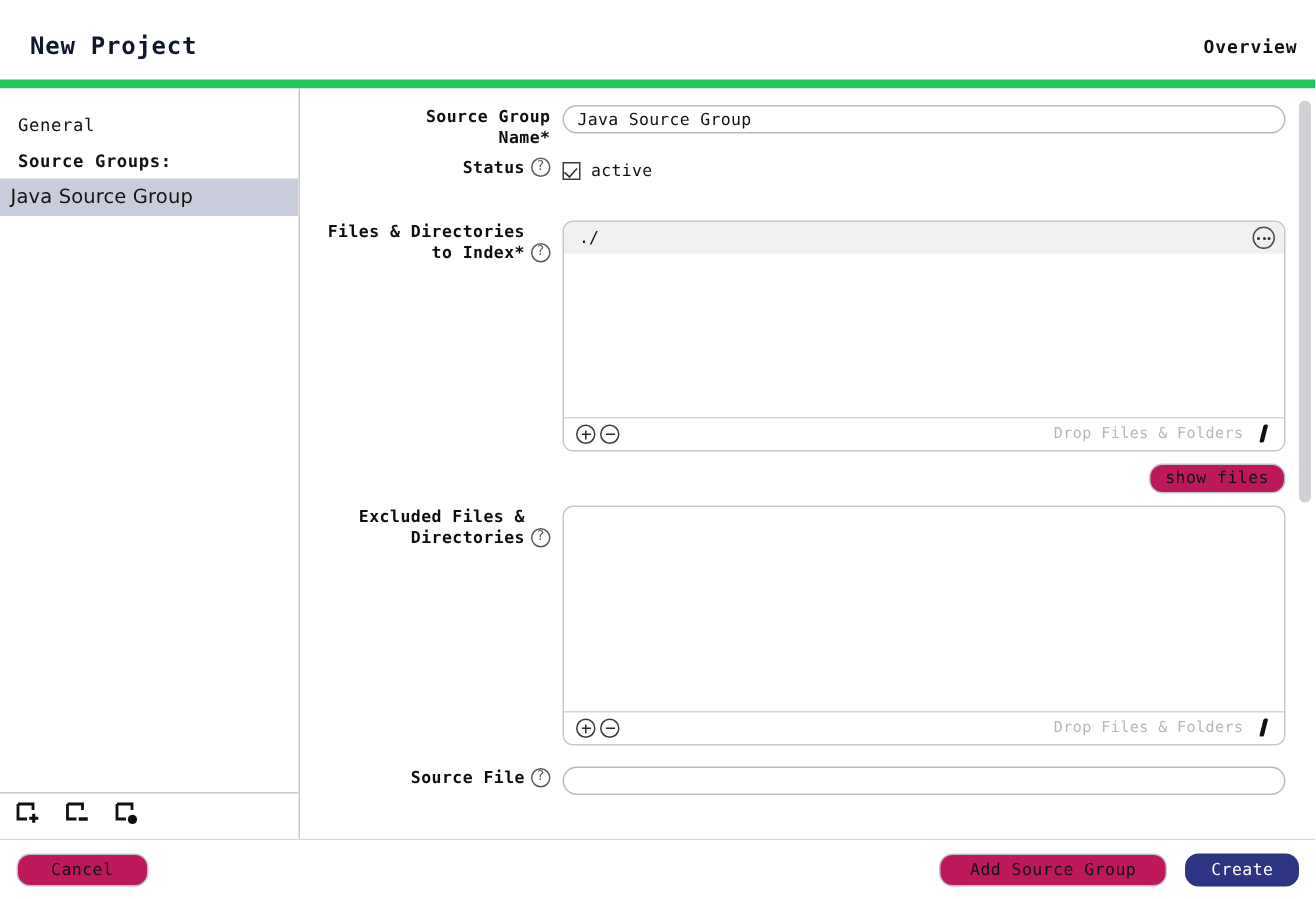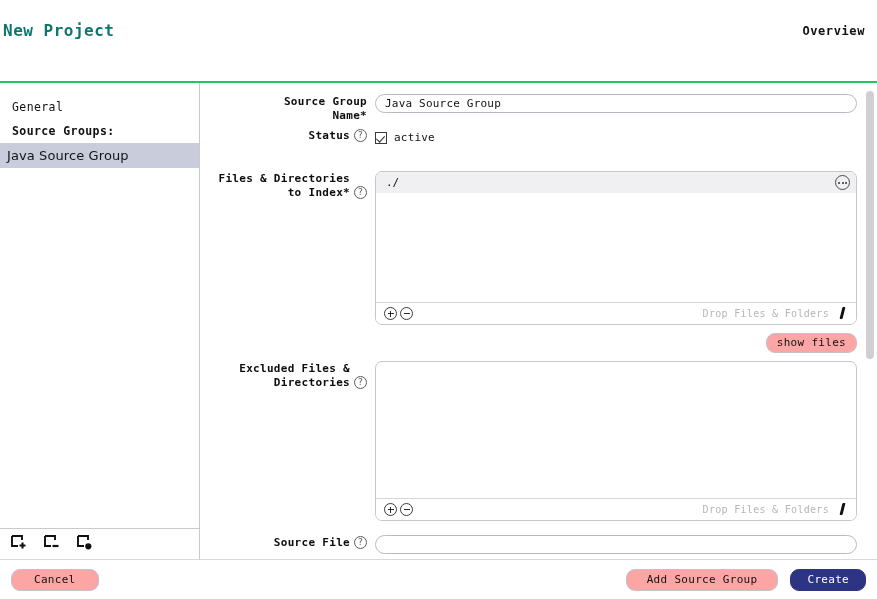--- a/index.html
+++ b/index.html
@@ -24,48 +24,47 @@
 
   
   .header {
     height: 53px;
     flex: 0 0 53px;
     position: relative;
     background: #ffffff;
   }
   .title {
     position: absolute;
-    left: 3px;
+    left: 20px;
     top: 21px;
     font-family: "DejaVu Sans Mono", monospace;
     font-size: 16px;
     font-weight: bold;
     letter-spacing: 0.5px;
-    color: #0f766e;
+    color: #0f172a;
   }
   .overview-link {
     position: absolute;
     right: 12px;
     top: 24px;
     font-family: "DejaVu Sans Mono", monospace;
     font-size: 12px;
     font-weight: bold;
     letter-spacing: 0.6px;
     color: #111111;
     cursor: pointer;
   }
 
   
   .body-area {
     flex: 1 1 auto;
     display: flex;
     position: relative;
-    border-top: 2px solid #22c55e;
+    border-top: 6px solid #22c55e;
     min-height: 0;
-    margin-top: 28px;
   }
 
   
   .sidebar {
     flex: 0 0 200px;
     width: 200px;
     border-right: 1px solid #c9c9cf;
     box-sizing: border-box;
     display: flex;
     flex-direction: column;
@@ -330,21 +329,21 @@
     background: #111;
     transform: skewX(-14deg);
     border-radius: 1px;
   }
 
   
   .btn {
     display: inline-block;
     border: 1px solid #c2c2ca;
     border-radius: 9px;
-    background: #fca5a5;
+    background: #be185d;
     font-family: "DejaVu Sans Mono", monospace;
     font-size: 11px;
     color: #111;
     padding: 3px 10px 3px 10px;
     cursor: pointer;
     letter-spacing: 0.3px;
     line-height: 12px;
   }
   .btn.primary {
     background: #2e3484;

